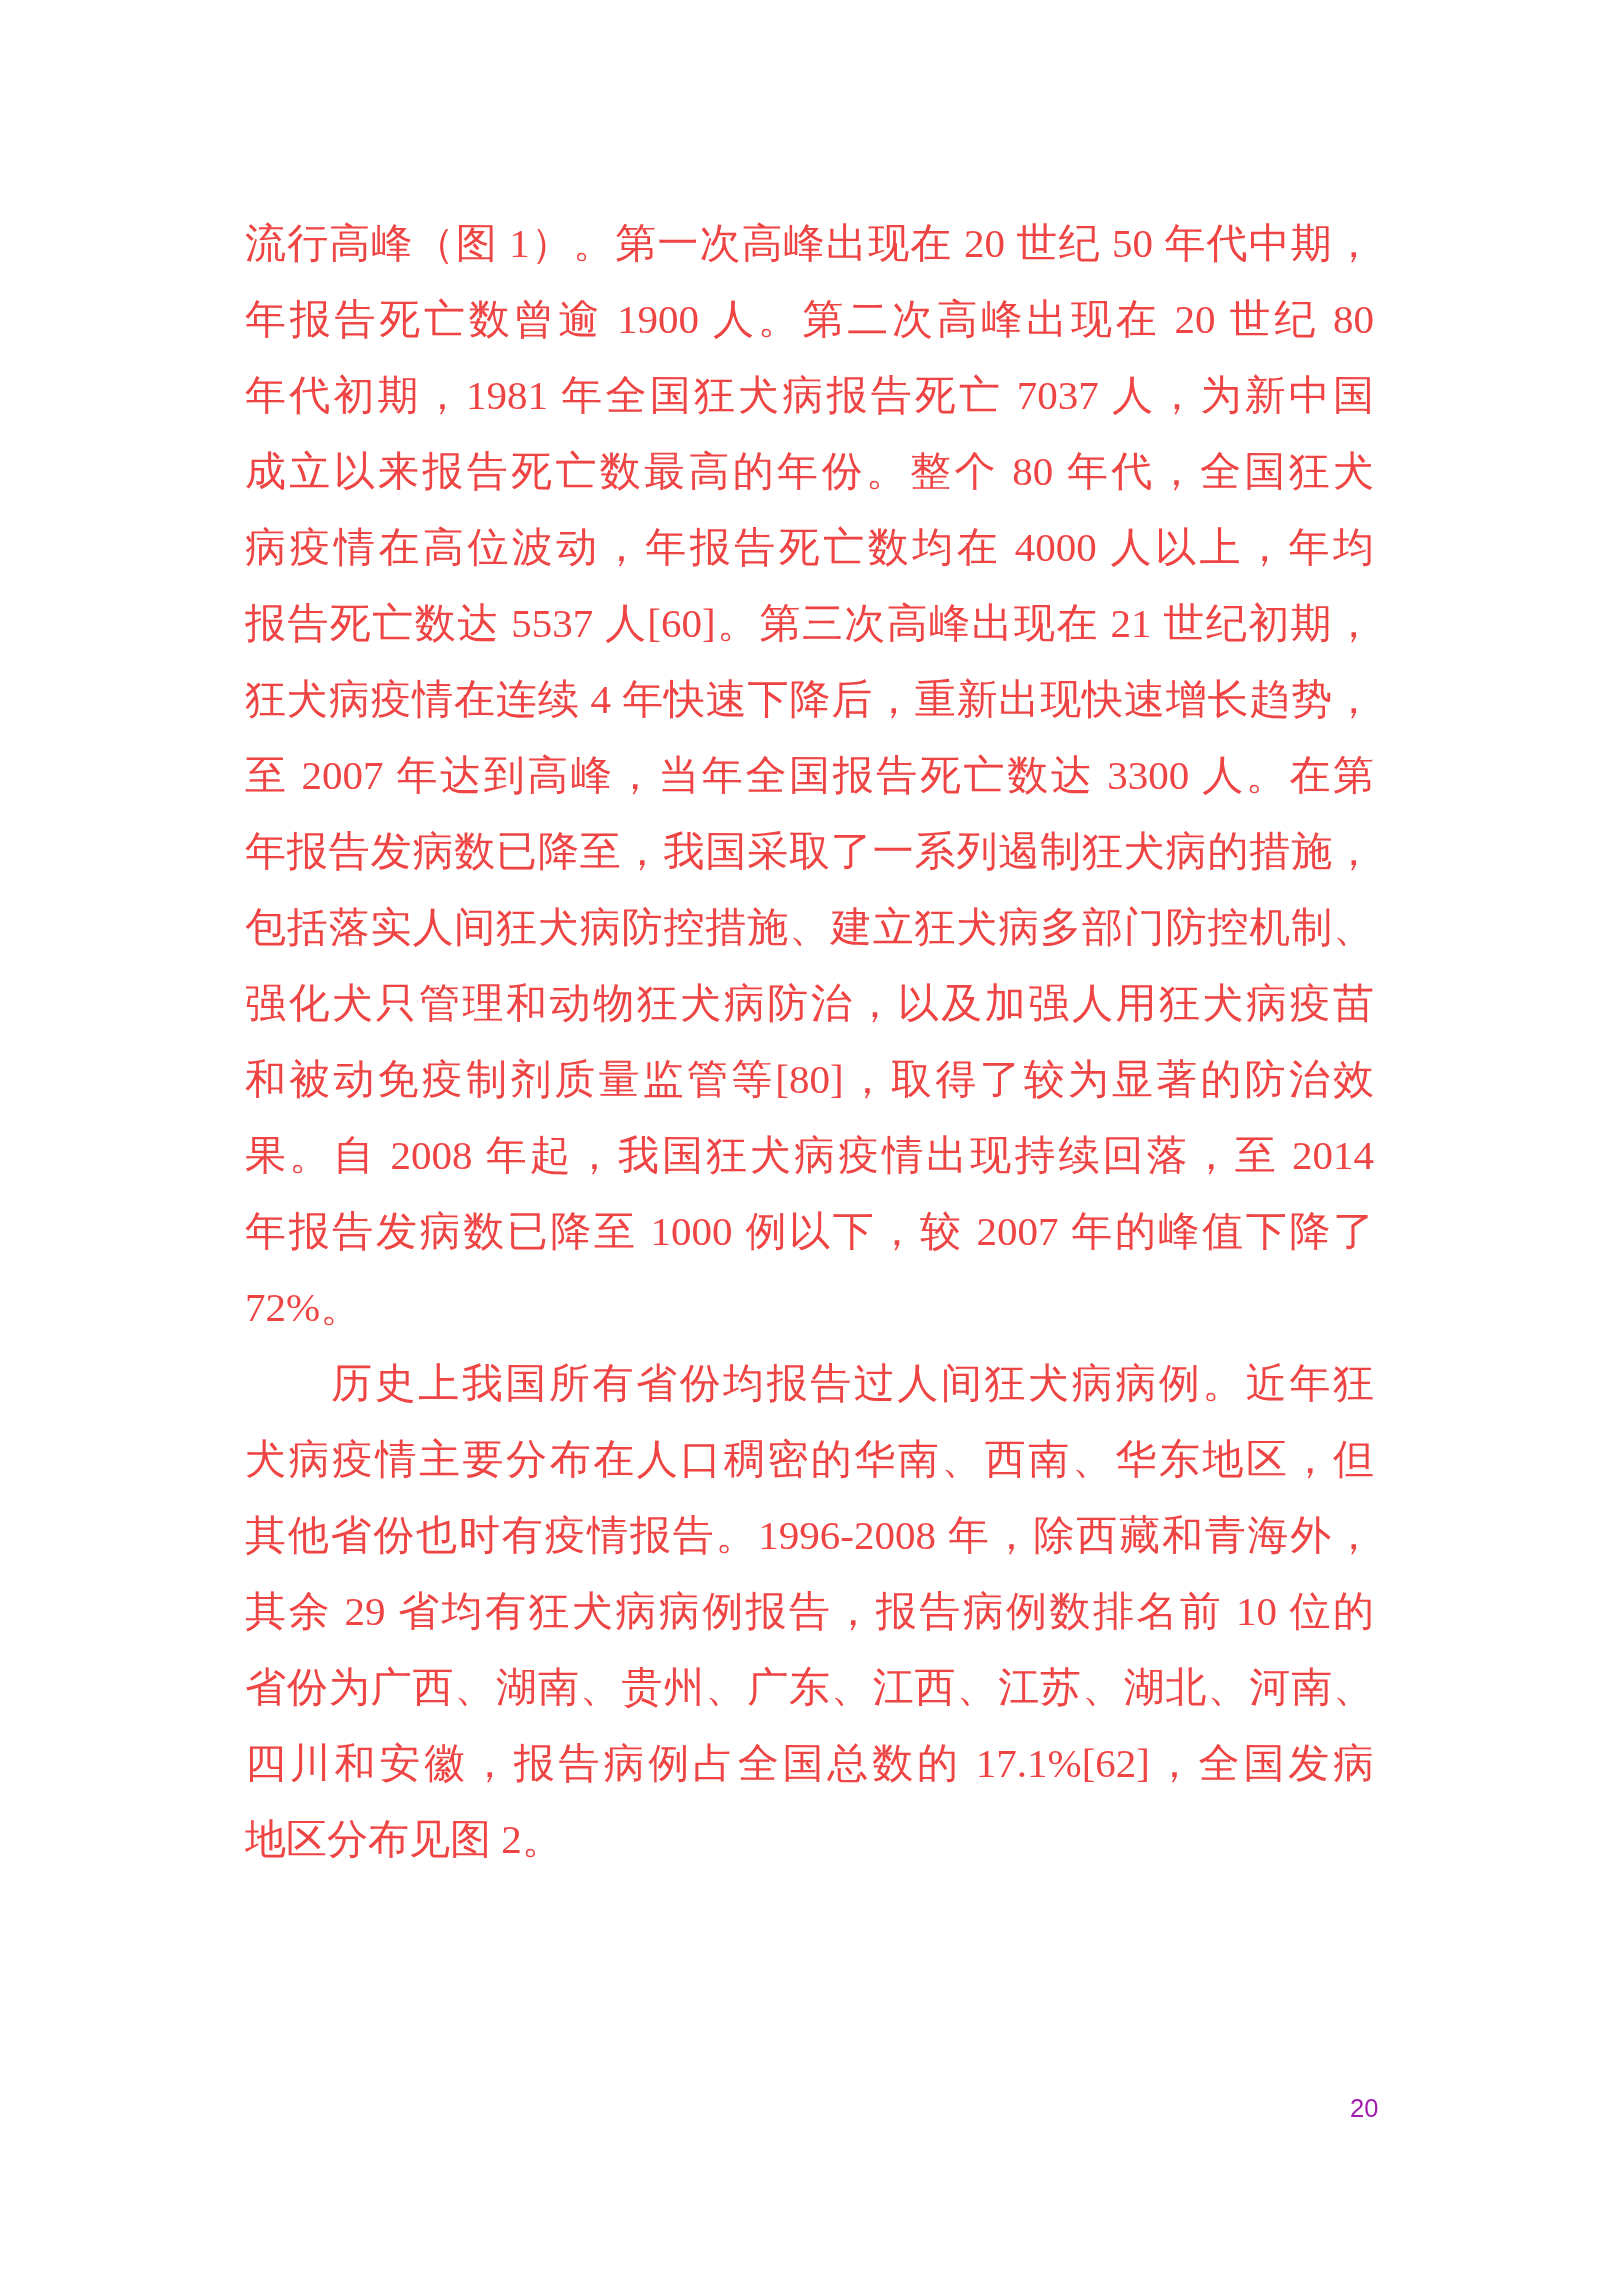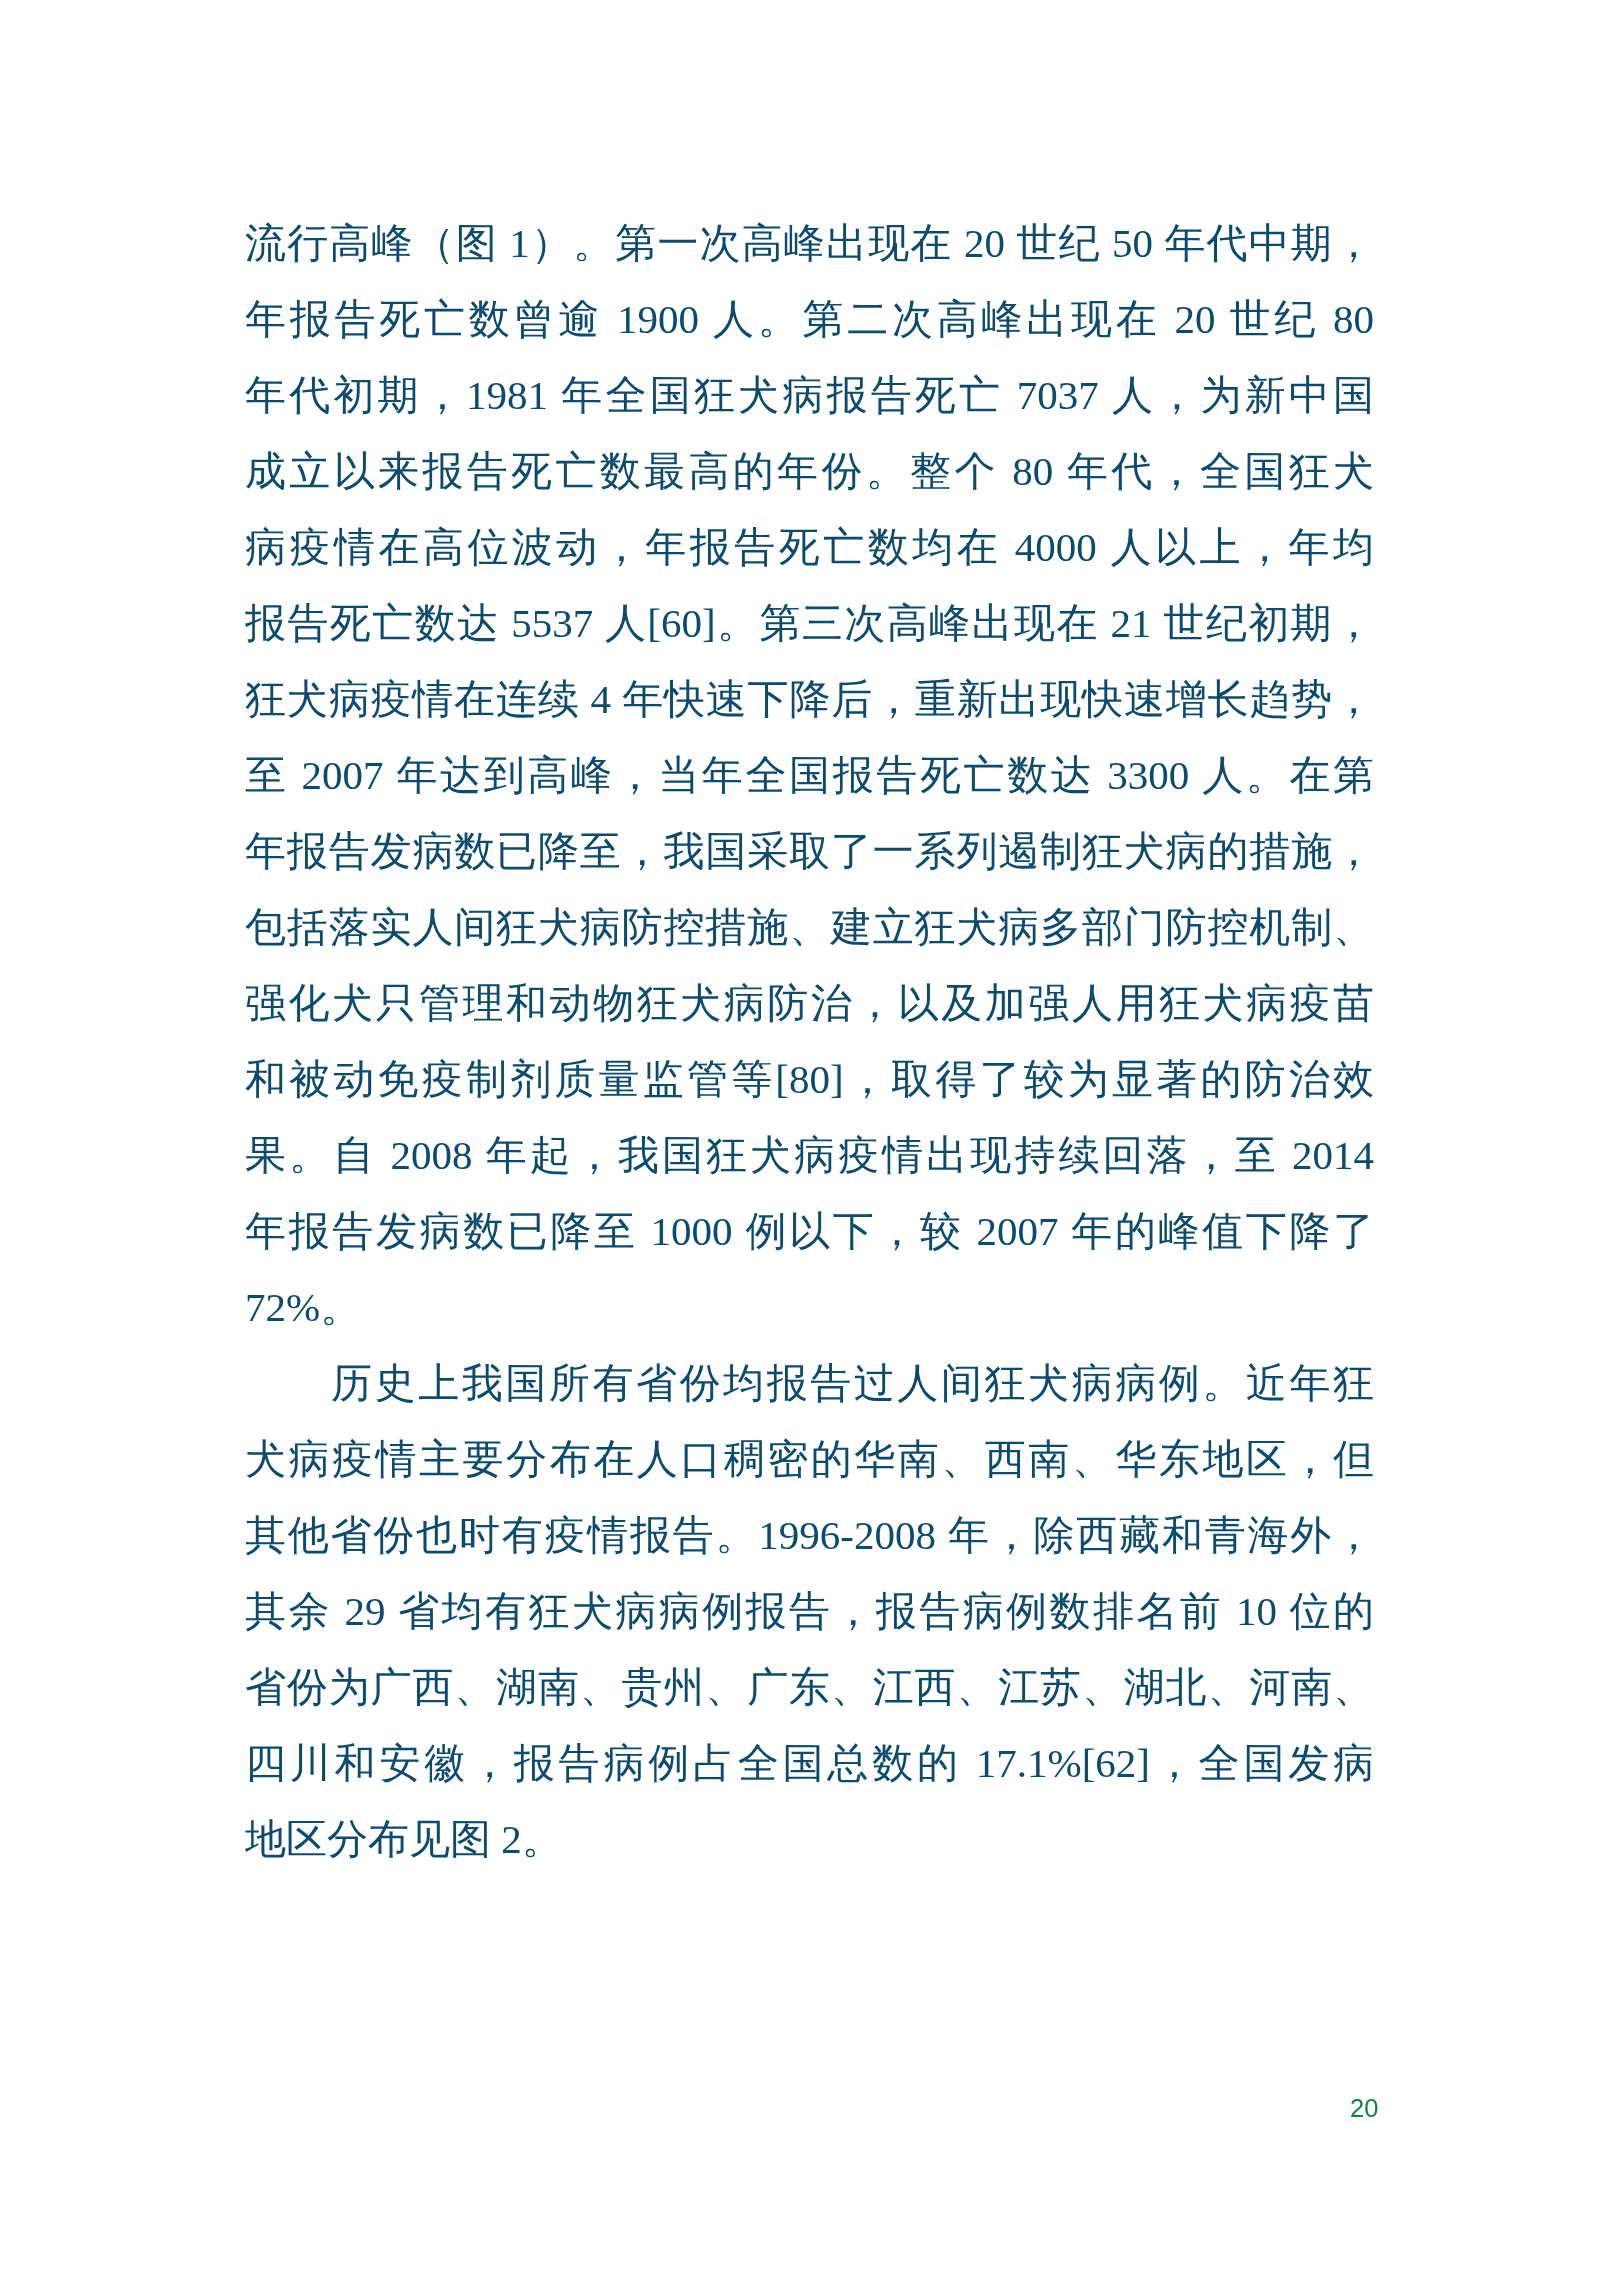--- a/index.html
+++ b/index.html
@@ -20,42 +20,42 @@
     top: 0;
     width: 1621px;
     height: 2293px;
     background: #ffffff;
   }
   .body-text {
     position: absolute;
     left: 245px;
     top: 205px;
     width: 1129px;
-    color: #0c4a6e;
+    color: #ef4444;
     font-size: 41px;
   }
   .text-line {
     height: 76px;
     line-height: 76px;
     text-align: justify;
     text-align-last: justify;
     white-space: normal;
     overflow: hidden;
   }
   .text-line.para-end {
     text-align-last: left;
   }
   .text-line.indent {
     text-indent: 86px;
   }
   .page-number {
     position: absolute;
     left: 1350px;
     top: 2096px;
-    color: #15803d;
+    color: #a21caf;
     font-family: "Liberation Sans", "DejaVu Sans", sans-serif;
     font-size: 25.5px;
     line-height: 1;
   }
 </style>
 </head>
 <body>
 
 <div class="page">
   <div class="body-text" id="body-text">

